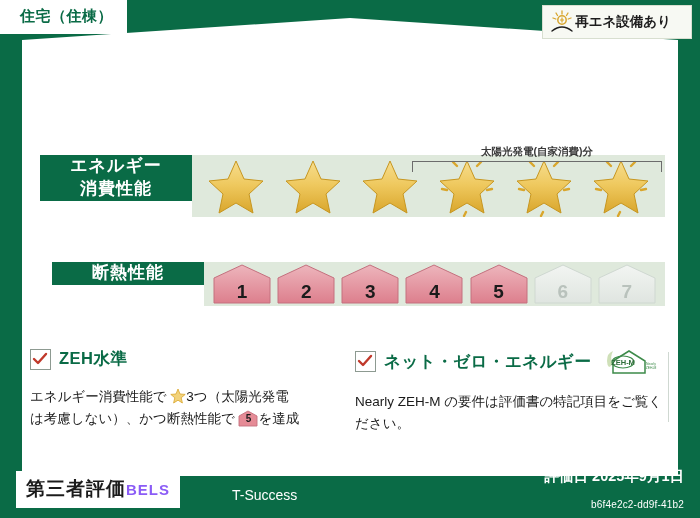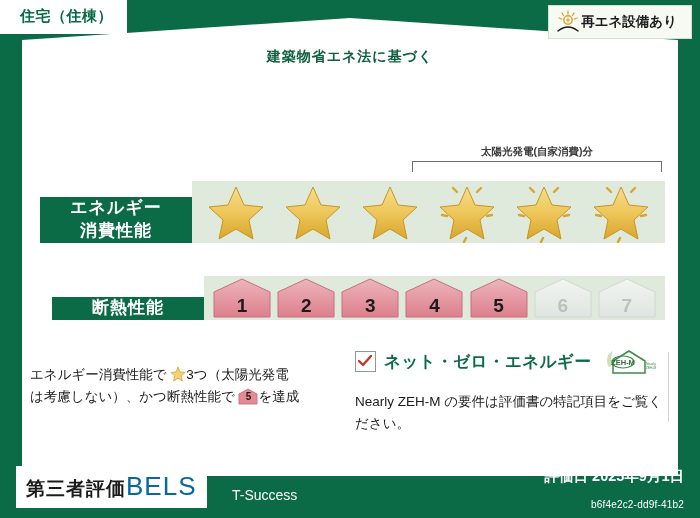--- a/index.html
+++ b/index.html
@@ -29,33 +29,33 @@
     letter-spacing:0.5px;
     z-index:20;
   }
 
   
   #renew-badge{
     position:absolute;right:8px;top:5px;
     background:#f7f9f3;
     border:1px solid #d8dfd0;
     display:flex;align-items:center;
-    padding:4px 14px 4px 6px;
+    padding:4px 20px 4px 6px;
     z-index:20;
   }
   #renew-badge .sun{width:26px;height:24px;flex:none;}
   #renew-badge .txt{font-size:13.5px;font-weight:bold;color:#1d1d1d;white-space:nowrap;}
 
   
   #title-block{position:absolute;left:0;right:0;top:48px;text-align:center;z-index:10;}
   #subtitle{font-size:14px;font-weight:bold;color:#0d5f3f;letter-spacing:1px;}
   #main-title{font-size:27px;font-weight:bold;color:#0a6b46;letter-spacing:2px;margin-top:6px;}
 
   
-  .metric-row{position:absolute;left:40px;right:35px;display:flex;align-items:flex-end;}
+  .metric-row{position:absolute;left:40px;right:35px;display:flex;align-items:flex-start;}
   #row-energy{top:155px;height:88px;}
   #row-insul{top:262px;height:58px;padding-left:12px;}
 
   .metric-label{
     width:152px;flex:none;background:#0a6b46;color:#fff;
     display:flex;flex-direction:column;align-items:center;justify-content:center;
     font-weight:bold;font-size:17px;line-height:1.35;letter-spacing:1px;
   }
   .metric-body{flex:1;background:#dfe9dc;position:relative;display:flex;align-items:center;}
 
@@ -104,21 +104,21 @@
   #panel-divider{position:absolute;left:668px;top:352px;width:1px;height:70px;background:#cfd8d1;}
 
   
   #footer{position:absolute;left:0;right:0;bottom:0;height:46px;}
   #bels-box{
     position:absolute;left:16px;bottom:10px;
     background:#fff;padding:5px 10px 6px 10px;
     display:flex;align-items:baseline;
   }
   #bels-box .jp{font-size:19px;font-weight:bold;color:#1b1b1b;letter-spacing:1px;}
-  #bels-box .bels{font-size:26px;font-weight:normal;color:#0369a1;letter-spacing:1px;}
+  #bels-box .bels{font-size:15px;font-weight:bold;color:#8b5cf6;letter-spacing:1px;}
   #builder-name{position:absolute;left:232px;bottom:15px;color:#fff;font-size:14px;}
   #eval-info{position:absolute;right:16px;bottom:8px;text-align:right;color:#fff;}
   #eval-date{font-size:14.5px;font-weight:bold;}
   #eval-id{font-size:10px;margin-top:13px;letter-spacing:0.2px;}
 </style>
 </head>
 <body>
 
 <div id="label-root">
 
@@ -138,21 +138,20 @@
         </g>
         <circle cx="13" cy="10" r="4.2" fill="none" stroke="#d8a62e" stroke-width="1.5"></circle>
         <path d="M11 10 h4 M13 7.6 v4.8" stroke="#d8a62e" stroke-width="1.2"></path>
         <path d="M3 21 Q13 13 23 21" fill="none" stroke="#1d1d1d" stroke-width="1.4" stroke-linecap="round"></path>
       </svg>
     </span>
     <span class="txt">再エネ設備あり</span>
   </div>
 
   <div id="title-block">
-    <div id="subtitle">建築物省エネ法に基づく</div>
   </div>
 
   <div class="metric-row" id="row-energy">
     <div class="metric-label">
       <span>エネルギー</span>
       <span>消費性能</span>
     </div>
     <div class="metric-body">
       <div class="stars">
 
@@ -293,20 +292,28 @@
               <path d="M3 16 L31 3 L59 16 L59 41 L3 41 Z" fill="url(#ho)" stroke="#cfd8d1" stroke-width="1"></path>
             </svg>
           <span class="num">7</span>
         </span>
 
       </div>
     </div>
   </div>
 
   <div class="panel" id="panel-left">
+    <div class="panel-head">
+      <span class="chk">
+        <svg viewBox="0 0 16 16">
+            <path d="M2 8 L6 12 L14 3" fill="none" stroke="#c0392b" stroke-width="2.4" stroke-linecap="round" stroke-linejoin="round"></path>
+          </svg>
+      </span>
+      <span class="panel-title">ZEH水準</span>
+    </div>
     <div class="panel-body">
       <span>エネルギー消費性能で</span>
       <span class="inline-star">
         <svg viewBox="0 0 16 16">
             <path d="M8 1 L10 6 L15.2 6.4 L11.2 9.8 L12.4 15 L8 12.2 L3.6 15 L4.8 9.8 L0.8 6.4 L6 6 Z" fill="#f2d27a" stroke="#d9a62c" stroke-width="0.8"></path>
           </svg>
       </span><span>3つ（太陽光発電</span><br>
       <span>は考慮しない）、かつ断熱性能で</span>
       <span class="inline-house">
         <svg viewBox="0 0 20 17">

